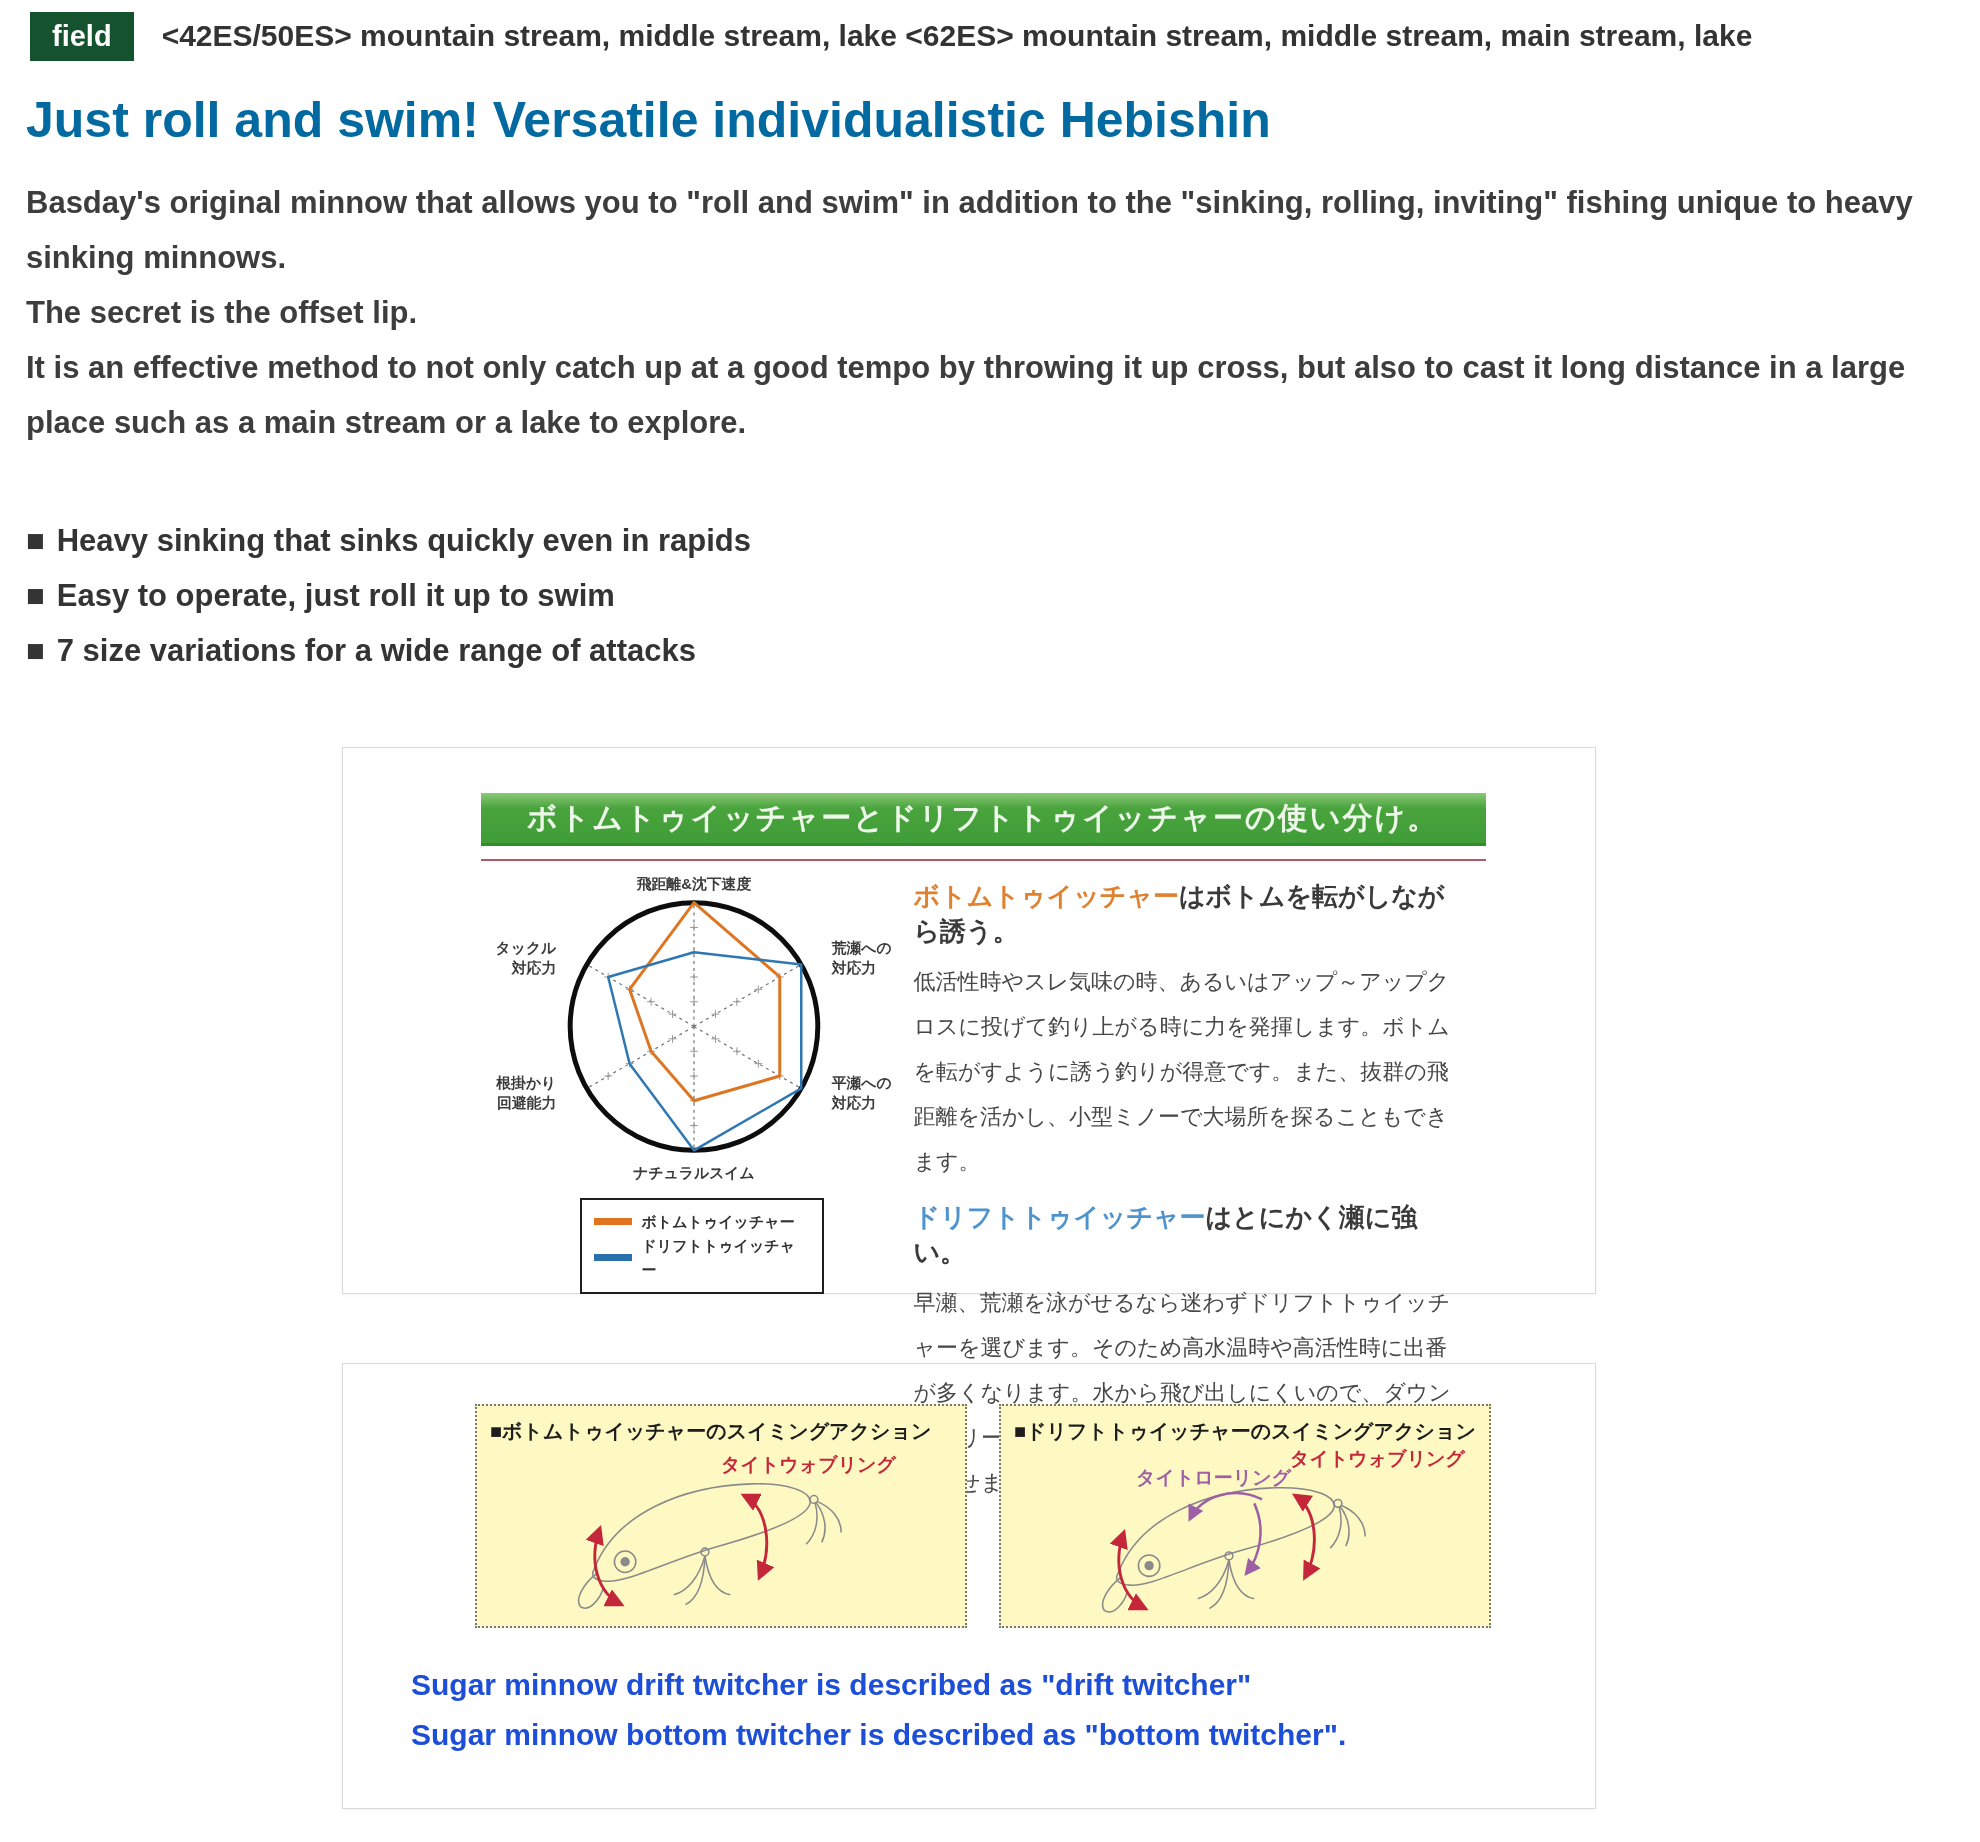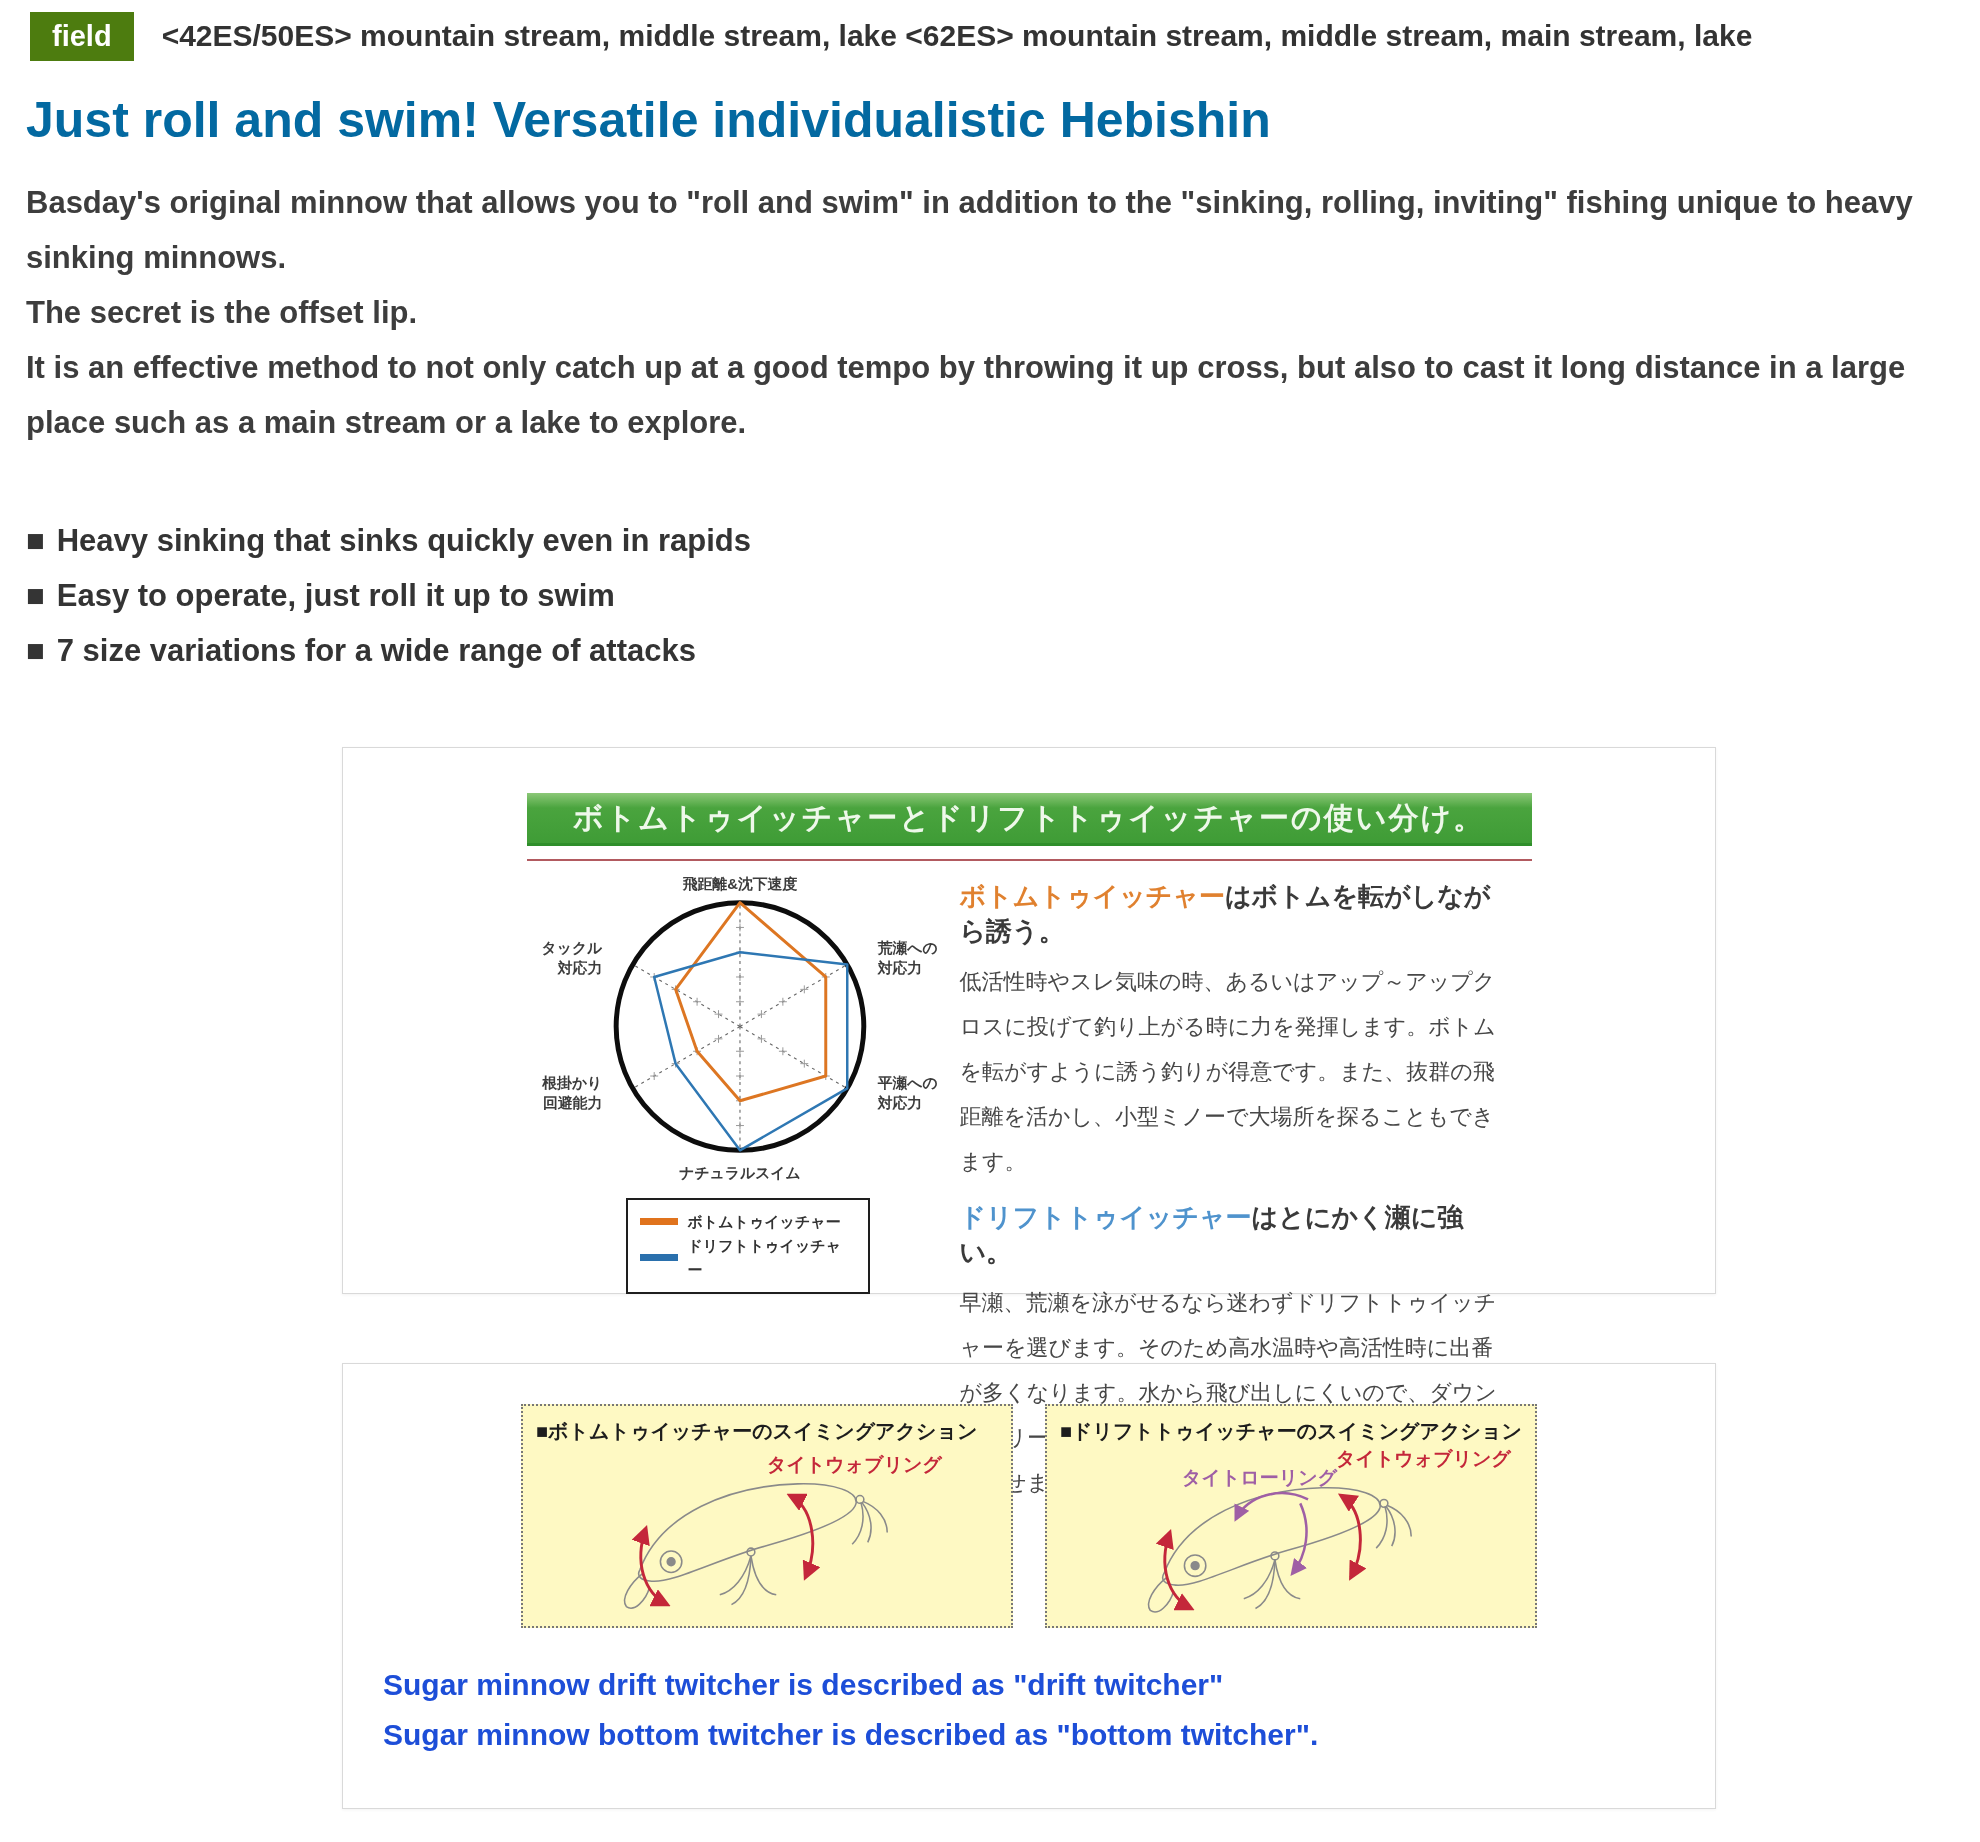--- a/index.html
+++ b/index.html
@@ -1,29 +1,29 @@
 <!DOCTYPE html>
 <html><head>
 <meta charset="utf-8">
 <style>
   html,body{margin:0;padding:0;}
   body{
     width:1980px;height:1842px;background:#ffffff;overflow:hidden;
     font-family:"Liberation Sans","DejaVu Sans",sans-serif;color:#3b3b3b;
   }
   .top-row{display:flex;align-items:center;gap:28px;padding:12px 0 0 30px;}
-  .badge{background:#4d7c0f;color:#fff;font-size:29px;font-weight:bold;padding:7px 22px;line-height:1.2;}
+  .badge{background:#14532d;color:#fff;font-size:29px;font-weight:bold;padding:7px 22px;line-height:1.2;}
   .field-text{font-size:30px;font-weight:600;color:#333;}
   h1.page-title{color:#0369a1;font-size:50px;font-weight:bold;margin:30px 16px 10px 26px;letter-spacing:0;}
   .paras{margin:26px 0 0 26px;font-size:31px;font-weight:600;line-height:55px;color:#3d3d3d;width:1931px;}
   .paras p{margin:0;}
   .bullets{margin:63px 0 0 26px;font-size:31px;font-weight:bold;color:#343434;}
   .bullet{line-height:55px;}
   .bullet .sq{margin-right:12px;}
-  .box{width:1374px;margin-left:342px;border:1px solid #d9d9d9;background:#fff;box-shadow:0 1px 3px rgba(0,0,0,.05);box-sizing:border-box;}
+  .box{width:1254px;margin-left:342px;border:1px solid #d9d9d9;background:#fff;box-shadow:0 1px 3px rgba(0,0,0,.05);box-sizing:border-box;padding-left:28px;}
   .box1{margin-top:69px;height:547px;}
   .box1-inner{width:1005px;margin:45px auto 0;}
   .banner{height:50px;background:linear-gradient(180deg,#8cc878 0%,#4aa43e 30%,#3f9c36 100%);
     border-bottom:3px solid #2f8e2b;color:#eef8ea;font-size:30px;font-weight:600;
     text-align:center;line-height:50px;letter-spacing:2px;}
   .redline{height:2px;background:#b25a60;margin-top:13px;}
   .chart-row{display:flex;margin-top:2px;}
   .chart-col{width:421px;flex:none;}
   .legend-box{width:216px;margin:4px 0 0 99px;border:2px solid #1e1e1e;background:#fff;padding:10px 12px;}
   .legend-row{display:flex;align-items:center;gap:10px;font-size:15px;font-weight:600;color:#333;line-height:24px;}

